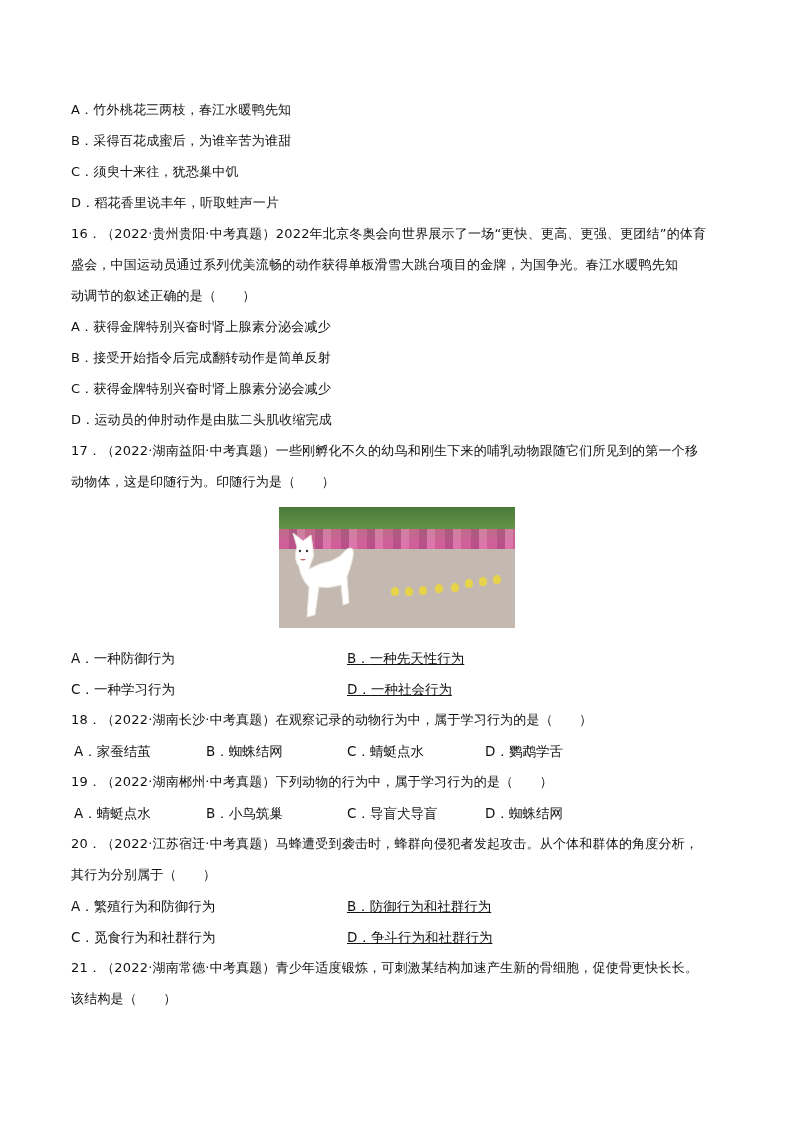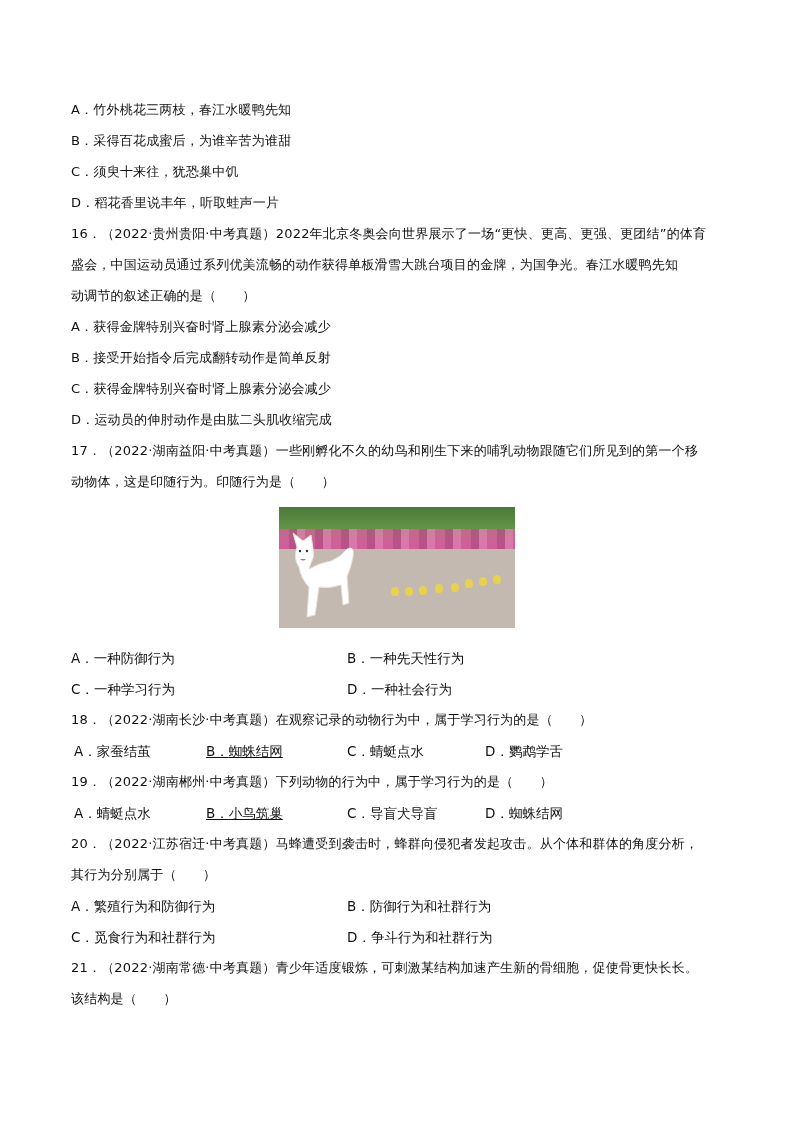--- a/index.html
+++ b/index.html
@@ -2,22 +2,22 @@
 <html><head>
 <meta charset="utf-8">
 <style>
   html, body { margin: 0; padding: 0; background: #ffffff; }
   body { width: 794px; height: 1123px; position: relative; overflow: hidden;
          font-family: "DejaVu Sans", "Liberation Sans", sans-serif; color: #111; }
   .page { position: absolute; left: 71px; top: 98px; width: 660px; }
   .line { height: 31px; line-height: 24px; font-size: 13px; white-space: nowrap; letter-spacing: 0.2px; }
   .row { position: relative; height: 31px; line-height: 24px; font-size: 13.5px; }
   .col { position: absolute; top: 0; white-space: nowrap; text-align: center; }
-  .c2-0 { left: 0; } .c2-1 { left: 276px; }
-  .c4-0 { left: 3px; } .c4-1 { left: 135px; text-decoration: underline; } .c4-2 { left: 276px; } .c4-3 { left: 414px; }
+  .c2-0 { left: 0; } .c2-1 { left: 276px; text-decoration: underline; }
+  .c4-0 { left: 3px; } .c4-1 { left: 135px; } .c4-2 { left: 276px; } .c4-3 { left: 414px; }
   .figure { position: relative; height: 141px; margin: -4px 0 8px 0; }
   .photo { position: absolute; left: 208px; top: 10px; width: 236px; height: 121px; overflow: hidden;
            background: linear-gradient(#4a7a3a 0%, #6a9a48 22%, #c8588f 30%, #b04d86 38%, #b9b1aa 40%, #c9bfb6 70%, #c7beb6 100%); }
   .flowers { position: absolute; left: 0; top: 22px; width: 236px; height: 20px;
              background: repeating-linear-gradient(90deg, #d2609a 0 10px, #b94f8a 10px 18px, #e07bb0 18px 26px); opacity: .85; }
   .road { position: absolute; left: 0; top: 42px; width: 236px; height: 79px; background: #c3b9b1; }
   .dog { position: absolute; left: 10px; top: 20px; width: 70px; height: 100px; }
   .chick { position: absolute; width: 8px; height: 9px; background: #e8d24a; border-radius: 50% 50% 45% 45%; }
 </style>
 </head>

